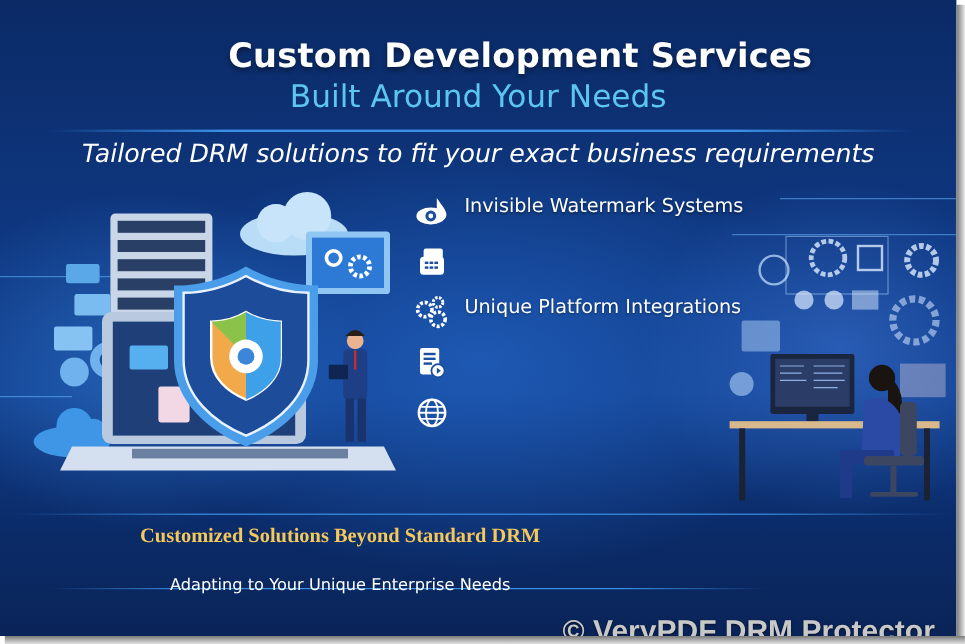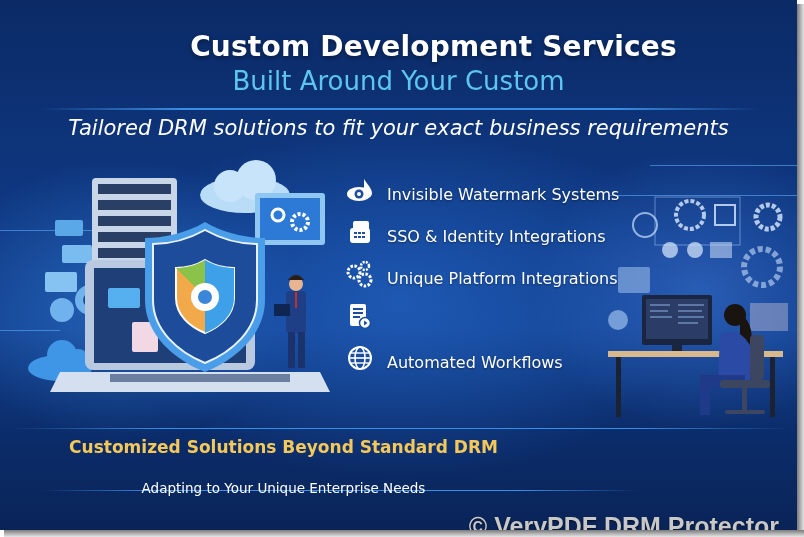--- a/index.html
+++ b/index.html
@@ -14,43 +14,43 @@
   }
   .shadow-r { position: absolute; left: 797px; top: 4px; width: 7px; height: 533px; background: linear-gradient(90deg, #7a7a7a, #e6e6e6); }
   .shadow-b { position: absolute; left: 4px; top: 530px; width: 800px; height: 7px; background: linear-gradient(180deg, #7a7a7a, #e6e6e6); }
 
   .title { position: absolute; left: 0; width: 797px; text-align: center; color: #ffffff; font-weight: bold; font-size: 28px; top: 30px; letter-spacing: 0.2px; text-shadow: 0 2px 4px rgba(0,0,0,0.4); padding-left: 35px; }
   .subtitle { position: absolute; left: 0; width: 797px; text-align: center; color: #5cc6f0; font-size: 26px; top: 66px; }
   .rule { position: absolute; height: 2px; background: linear-gradient(90deg, rgba(80,160,255,0), #3a8fe6 20%, #3a8fe6 80%, rgba(80,160,255,0)); }
   .tagline { position: absolute; left: 0; width: 797px; text-align: center; color: #ffffff; font-style: italic; font-size: 21px; top: 116px; }
 
   .features { position: absolute; left: 345px; top: 162px; width: 280px; }
-  .feature { display: flex; align-items: flex-end; height: 42px; }
+  .feature { display: flex; align-items: flex-start; height: 42px; }
   .feature .ico { width: 30px; height: 28px; display: flex; align-items: center; justify-content: center; margin-right: 12px; }
   .feature .lbl { color: #ffffff; font-size: 16px; white-space: nowrap; text-shadow: 0 1px 2px rgba(0,0,0,0.4); }
 
-  .bottom-title { position: absolute; left: 0; width: 797px; text-align: center; color: #f5c85a; font-weight: bold; font-size: 17px; top: 437px; left: 0; padding-right: 230px; box-sizing: border-box; text-align: center; }
+  .bottom-title { position: absolute; left: 0; width: 797px; text-align: center; color: #f5c85a; font-weight: bold; font-size: 17px; top: 437px; left: 0; padding-right: 230px; box-sizing: border-box; text-align: center; font-family: Liberation Serif, serif; }
   .bottom-sub { position: absolute; left: 0; width: 797px; box-sizing: border-box; padding-right: 230px; text-align: center; color: #ffffff; font-size: 13.5px; top: 480px; }
   .copyright { position: absolute; right: 18px; top: 512px; color: #c8c8c8; font-family: "Liberation Sans", sans-serif; font-weight: bold; font-size: 25px; text-shadow: 0 1px 2px rgba(0,0,0,0.6); }
 
   .ill { position: absolute; }
   .circuit { position: absolute; border-color: rgba(100,180,255,0.55); border-style: solid; border-width: 0; }
 </style>
 </head>
 <body>
 
 <div class="canvas">
 
   <div class="circuit" style="left:0;top:230px;width:120px;height:40px;border-top-width:1px;border-right-width:1px;"></div>
   <div class="circuit" style="left:0;top:330px;width:60px;height:40px;border-top-width:1px;"></div>
   <div class="circuit" style="left:650px;top:165px;width:150px;height:20px;border-top-width:1px;"></div>
   <div class="circuit" style="left:610px;top:195px;width:190px;height:1px;border-top-width:1px;"></div>
 
   <div class="title">Custom Development Services</div>
-  <div class="subtitle">Built Around Your Custom</div>
+  <div class="subtitle">Built Around Your Needs</div>
   <div class="rule" style="left:40px;top:108px;width:720px;"></div>
   <div class="tagline">Tailored DRM solutions to fit your exact business requirements</div>
 
   <div class="ill" style="left:20px;top:160px;width:320px;height:250px;">
     <svg width="320" height="250" viewBox="0 0 320 250">
 
       <g>
         <ellipse cx="225" cy="35" rx="45" ry="18" fill="#b9dcf7"></ellipse>
         <circle cx="210" cy="26" r="16" fill="#c8e4fa"></circle>
         <circle cx="236" cy="20" r="20" fill="#c8e4fa"></circle>
@@ -141,21 +141,20 @@
             <g fill="#1a4e9e">
               <rect x="7" y="13" width="3" height="2"></rect>
               <rect x="11" y="13" width="3" height="2"></rect>
               <rect x="15" y="13" width="3" height="2"></rect>
               <rect x="7" y="17" width="3" height="2"></rect>
               <rect x="11" y="17" width="3" height="2"></rect>
               <rect x="15" y="17" width="3" height="2"></rect>
             </g>
           </svg>
       </span>
-      <span class="lbl">SSO &amp; Identity Integrations</span>
     </div>
     <div class="feature">
       <span class="ico">
         <svg width="28" height="28" viewBox="0 0 28 28">
             <circle cx="8" cy="12" r="6" fill="none" stroke="#ffffff" stroke-width="3" stroke-dasharray="2.5 1.5"></circle>
             <circle cx="19" cy="6" r="4" fill="none" stroke="#ffffff" stroke-width="2.5" stroke-dasharray="2 1.2"></circle>
             <circle cx="19" cy="20" r="6" fill="none" stroke="#ffffff" stroke-width="3" stroke-dasharray="2.5 1.5"></circle>
           </svg>
       </span>
       <span class="lbl">Unique Platform Integrations</span>
@@ -177,21 +176,20 @@
     <div class="feature">
       <span class="ico">
         <svg width="26" height="26" viewBox="0 0 26 26">
             <circle cx="13" cy="13" r="11" fill="none" stroke="#ffffff" stroke-width="2"></circle>
             <ellipse cx="13" cy="13" rx="5" ry="11" fill="none" stroke="#ffffff" stroke-width="1.6"></ellipse>
             <line x1="2" y1="13" x2="24" y2="13" stroke="#ffffff" stroke-width="1.6"></line>
             <line x1="4" y1="8" x2="22" y2="8" stroke="#ffffff" stroke-width="1.4"></line>
             <line x1="4" y1="18" x2="22" y2="18" stroke="#ffffff" stroke-width="1.4"></line>
           </svg>
       </span>
-      <span class="lbl">Automated Workflows</span>
     </div>
   </div>
 
   <div class="ill" style="left:600px;top:195px;width:197px;height:235px;">
     <svg width="197" height="235" viewBox="0 0 197 235">
       <rect x="55" y="2" width="85" height="48" fill="none" stroke="rgba(170,210,255,0.5)" stroke-width="1"></rect>
       <circle cx="45" cy="30" r="12" fill="none" stroke="rgba(200,225,255,0.7)" stroke-width="2"></circle>
       <circle cx="90" cy="20" r="14" fill="none" stroke="rgba(220,235,255,0.8)" stroke-width="4" stroke-dasharray="4 2"></circle>
       <rect x="115" y="10" width="20" height="20" fill="none" stroke="rgba(220,235,255,0.8)" stroke-width="2"></rect>
       <circle cx="168" cy="22" r="12" fill="none" stroke="rgba(220,235,255,0.8)" stroke-width="5" stroke-dasharray="4 2"></circle>

